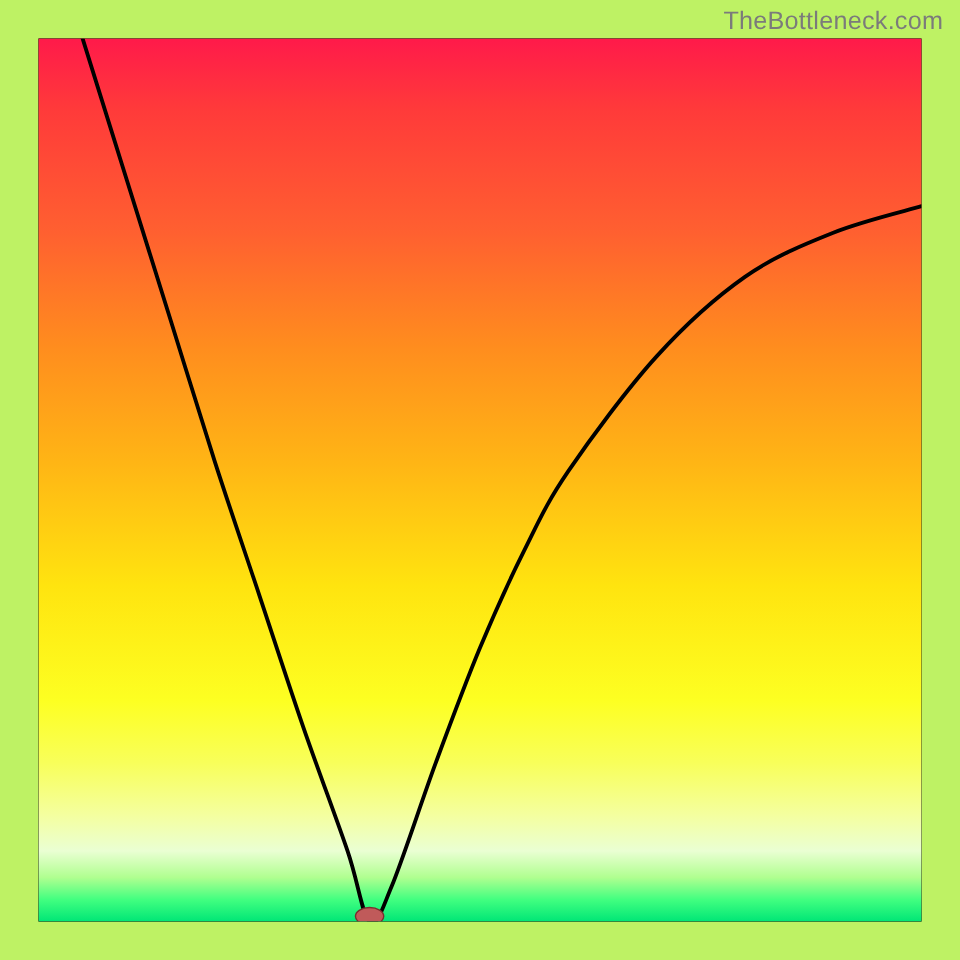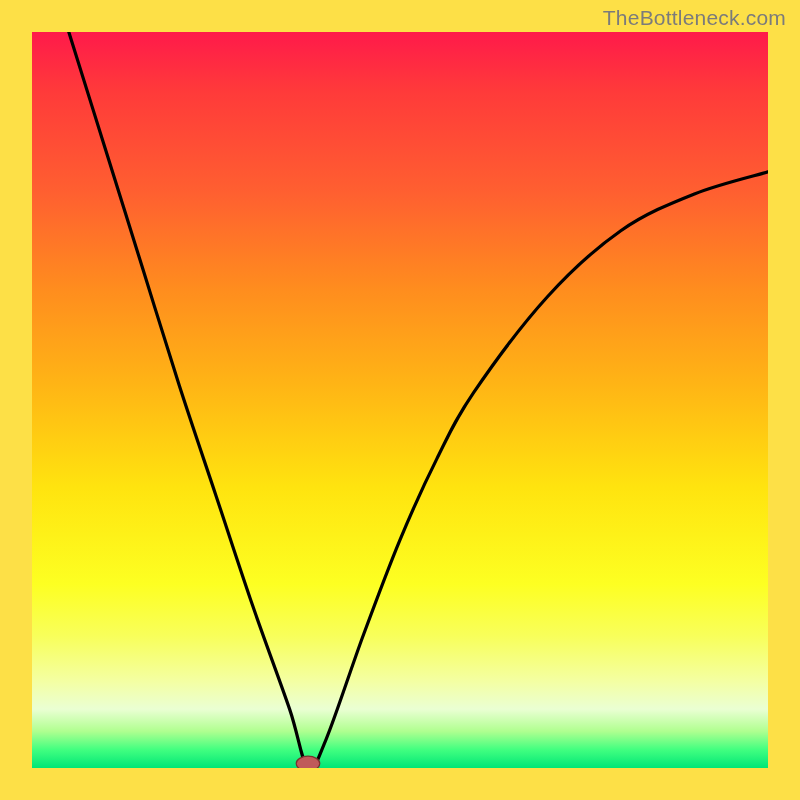--- a/index.html
+++ b/index.html
@@ -8,21 +8,21 @@
     width: 800px;
     height: 800px;
     overflow: hidden;
     background: #000;
     font-family: Arial, Helvetica, sans-serif;
   }
   .frame {
     position: relative;
     width: 800px;
     height: 800px;
-    background: #fde047;
+    background: #bef264;
   }
   .plot-area {
     position: absolute;
     
     left: 32px;
     top: 32px;
     width: 736px;   
     height: 736px;
     background: #000; 
     overflow: hidden;

